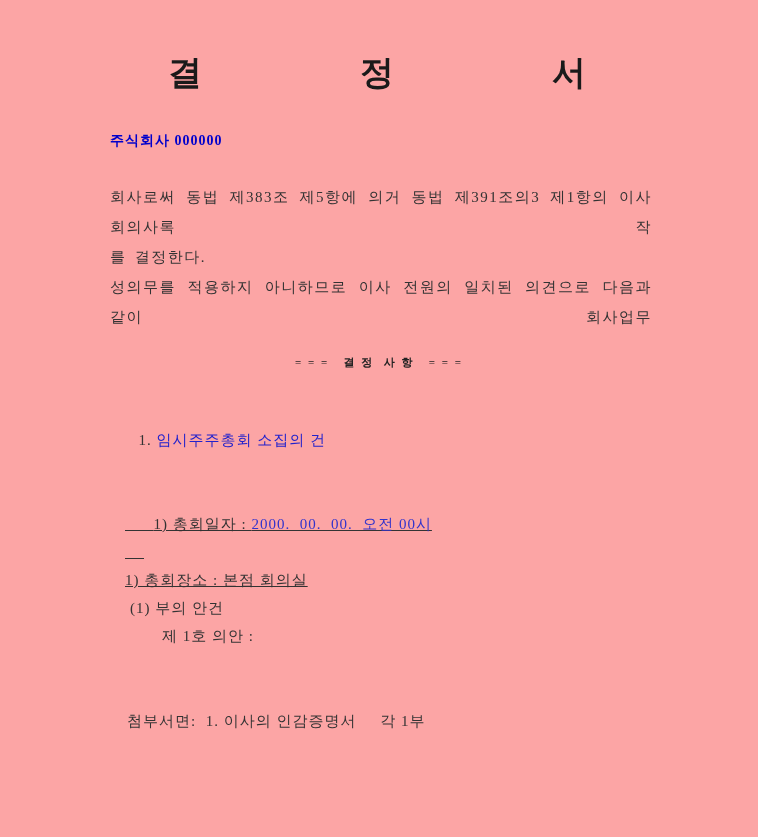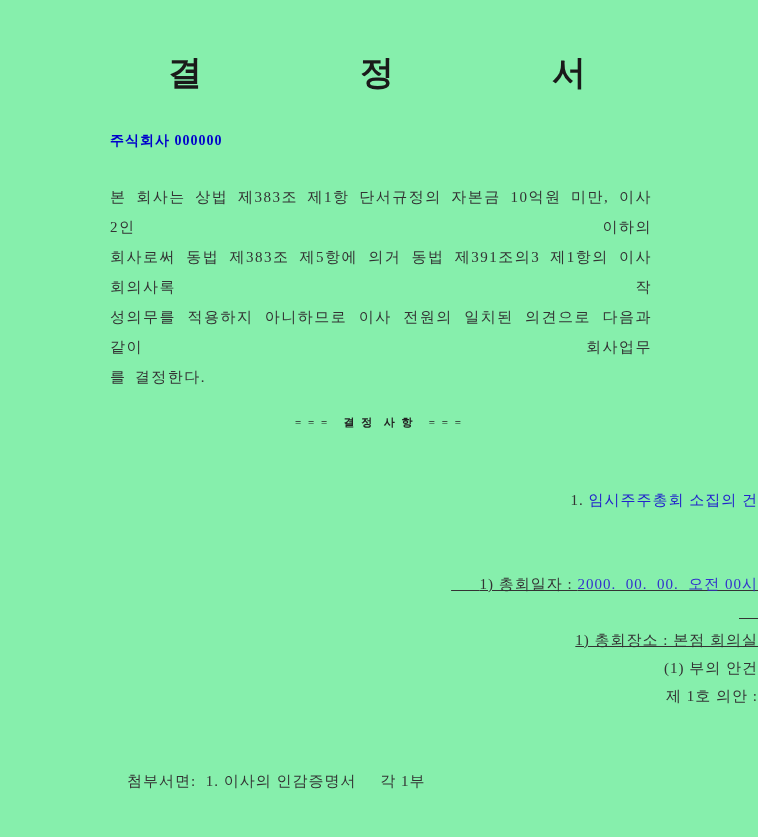--- a/index.html
+++ b/index.html
@@ -1,21 +1,21 @@
 <!DOCTYPE html>
 <html><head>
 <meta charset="utf-8">
 <style>
   * { margin: 0; padding: 0; box-sizing: border-box; }
   html, body { background: #ffffff; }
   .page {
     position: relative;
     width: 758px;
     height: 837px;
-    background: #86efac;
+    background: #fca5a5;
     font-family: "Liberation Serif", "DejaVu Serif", serif;
     color: #333333;
     overflow: hidden;
   }
   .pre { white-space: pre-wrap; }
 
   .doc-title {
     margin-top: 50px;
     text-align: center;
     font-size: 34px;
@@ -58,21 +58,21 @@
     color: #222222;
     letter-spacing: 2px;
     white-space: pre;
   }
 
   .agenda {
     margin: 28px 0 0 110px;
     font-size: 15px;
     letter-spacing: 1px;
   }
-  .agenda .row { line-height: 28px; white-space: pre-wrap; text-align: right; }
+  .agenda .row { line-height: 28px; white-space: pre-wrap; }
   .agenda .indent-1 { padding-left: 15px; text-decoration: underline; }
   .agenda .indent-2 { padding-left: 20px; }
   .agenda .indent-3 { padding-left: 52px; }
   .blue { color: #3333cc; }
   .blue-bold { color: #2222cc; }
 
   .attachment {
     margin: 62px 0 0 127px;
     font-size: 15px;
     letter-spacing: 1px;
@@ -82,24 +82,23 @@
 </head>
 <body>
 
 <div class="page">
 
   <div class="doc-title">결    정    서</div>
 
   <div class="company-top">주식회사 000000</div>
 
   <div class="preamble">
-    <div class="line pre">본 회사는 상법 제383조 제1항 단서규정의 자본금 10억원 미만, 이사 2인 이하의</div>
     <div class="line pre">회사로써 동법 제383조 제5항에 의거 동법 제391조의3 제1항의 이사회의사록 작</div>
+    <div class="line last pre">를 결정한다.</div>
     <div class="line pre">성의무를 적용하지 아니하므로 이사 전원의 일치된 의견으로 다음과 같이 회사업무</div>
-    <div class="line last pre">를 결정한다.</div>
   </div>
 
   <div class="section-header">= = =   결 정  사 항   = = =</div>
 
   <div class="agenda">
     <div class="row">
       <span class="pre">1. </span><span class="blue-bold pre">임시주주총회 소집의 건</span>
     </div>
     <div class="row indent-1">
       <span class="pre">1) 총회일자 : </span><span class="blue pre">2000.  00.  00.  오전 00시</span>

